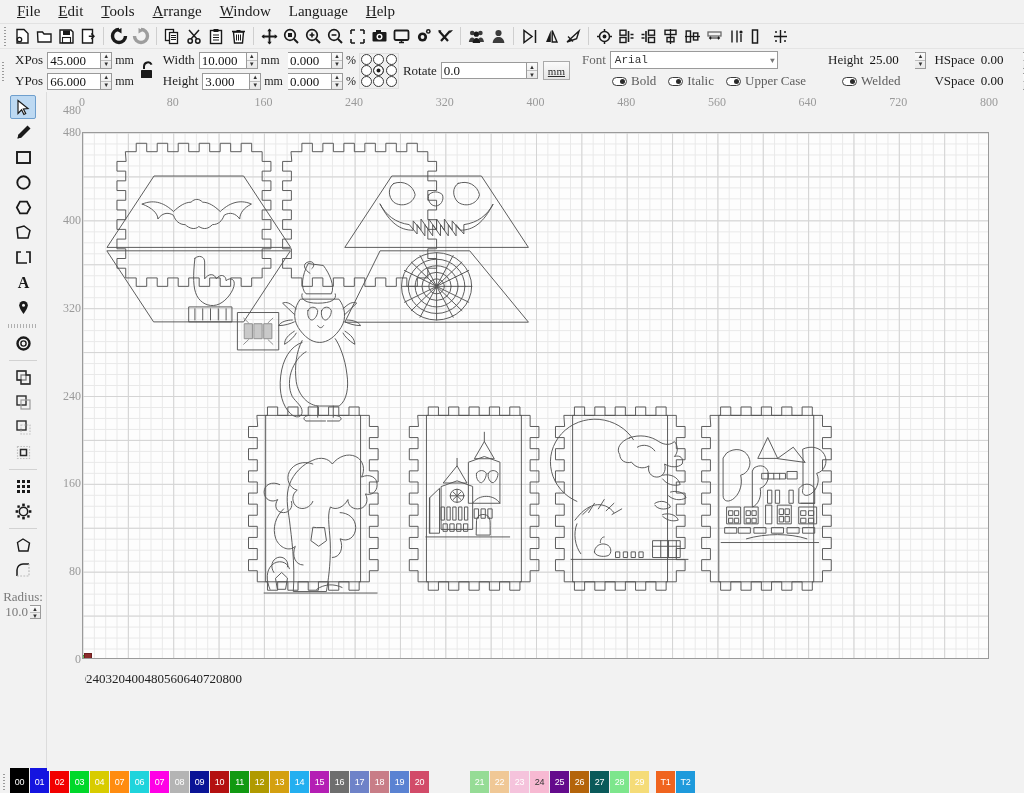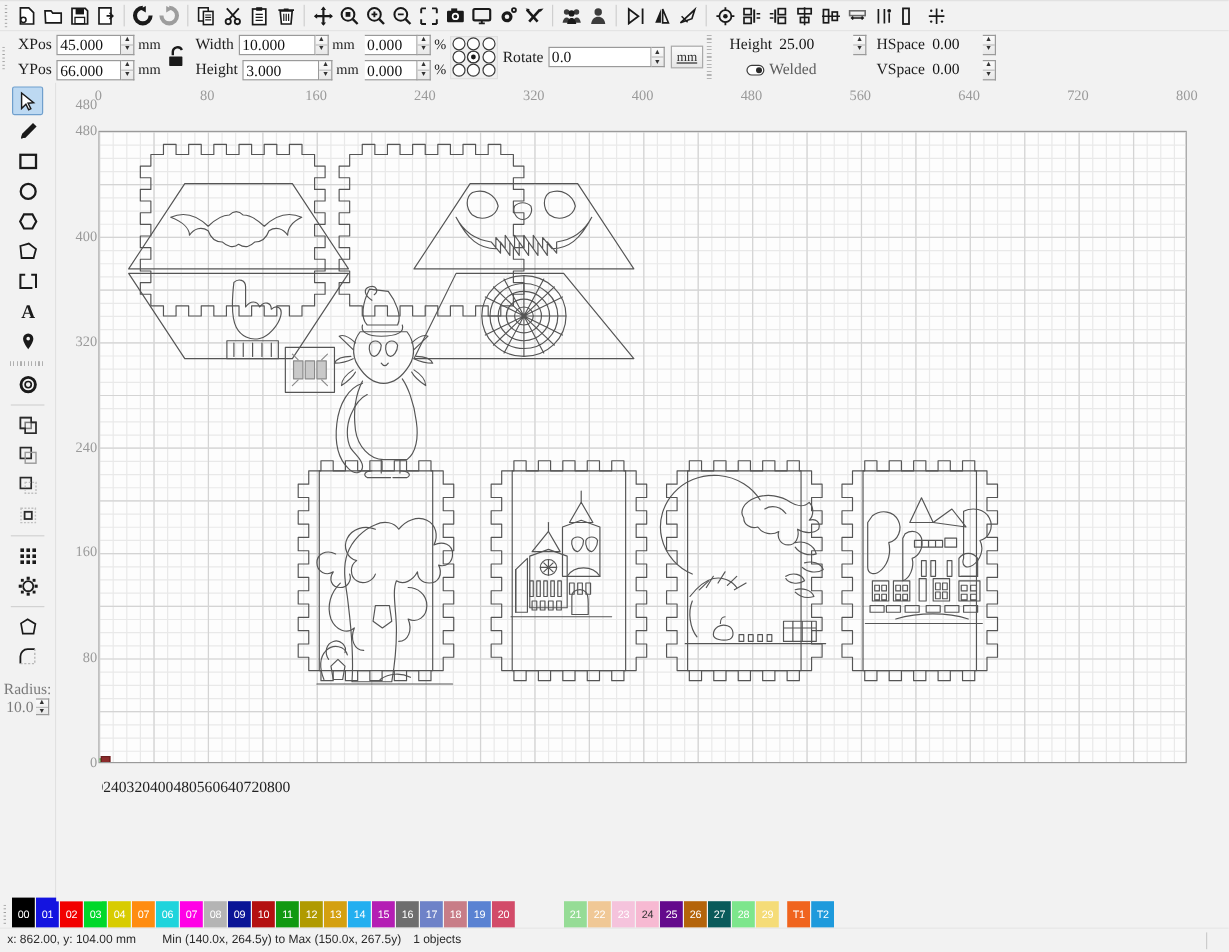--- a/index.html
+++ b/index.html
@@ -77,21 +77,21 @@
   .prow { display: flex; align-items: center; height: 19px; margin: 1px 0; }
   .plabel { font-size: 13px; color: #1d1d1d; padding: 0 4px 0 4px; white-space: nowrap; }
   .plabel.dim { color: #666; }
   .pfield {
     height: 17px; width: 54px;
     background: #fff; border: 1px solid #9a9a9a;
     font-size: 13px; font-family: "Liberation Serif", serif;
     padding: 0 2px; color: #111; line-height: 15px;
     overflow: hidden; white-space: nowrap;
   }
-  .pfield.w48 { width: 64px; }
+  .pfield.w48 { width: 48px; }
   .pfield.w44 { width: 44px; }
   .pfield.w86 { width: 86px; }
   .spin {
     width: 11px; height: 17px; flex: none;
     border: 1px solid #9a9a9a; border-left: none;
     background: linear-gradient(#fbfbfb, #e8e8e8);
     display: flex; flex-direction: column;
   }
   .spin i {
     flex: 1; display: flex; align-items: center; justify-content: center;
@@ -228,20 +228,30 @@
   .st-gap { width: 22px; flex:none; }
   .st-gap-s { width: 10px; flex:none; }
   .st-right-sep { margin-left:auto; width:1px; height:14px; background:#ccc; margin-right: 18px;}
   .drawing { position:absolute; left:0; top:0; }
 </style>
 </head>
 <body>
 
 <div id="app">
 
+  <div class="menubar">
+
+  <div class="mi"><u>F</u><span>ile</span></div>
+      <div class="mi"><u>E</u><span>dit</span></div>
+      <div class="mi"><u>T</u><span>ools</span></div>
+      <div class="mi"><u>A</u><span>rrange</span></div>
+      <div class="mi"><u>W</u><span>indow</span></div>
+      <div class="mi">Language</div>
+      <div class="mi"><u>H</u><span>elp</span></div>
+    </div>
 
   <div class="toolbar-main">
     <div class="tb-grip"></div>
 
     <div class="tbtn">
       <svg width="17" height="17" viewBox="0 0 17 17">
           <path d="M3 1.5h7l4 4V15H3z" fill="#fff" stroke="#1a1a1a" stroke-width="1.4"></path>
           <circle cx="5.5" cy="11.5" r="2.2" fill="#fff" stroke="#1a1a1a" stroke-width="1.3"></circle>
         </svg>
     </div>
@@ -570,20 +580,47 @@
             <i>▼</i>
           </div>
         <div class="mmbtn" style="margin-left:5px">mm</div>
       </div>
     </div>
 
     <div class="vsep-dot"></div>
 
     <div class="prop-right">
       <div class="fontcol" style="padding-left:2px">
+        <div class="prow">
+          <span class="plabel dim">Font</span>
+          <div class="fsel">
+            <span>Arial</span>
+            <span class="chev">▼</span>
+          </div>
+        </div>
+        <div class="prow" style="padding-left:34px">
+          <span class="tgwrap">
+            <span class="toggle">
+                <span class="knob"></span>
+              </span>
+            <span class="tglabel">Bold</span>
+          </span>
+          <span class="tgwrap">
+            <span class="toggle">
+                <span class="knob"></span>
+              </span>
+            <span class="tglabel">Italic</span>
+          </span>
+          <span class="tgwrap">
+            <span class="toggle">
+                <span class="knob"></span>
+              </span>
+            <span class="tglabel">Upper Case</span>
+          </span>
+        </div>
       </div>
 
       <div class="fontcol" style="padding-left:6px">
         <div class="prow">
           <span class="plabel">Height</span>
           <div class="pfield w48" style="border:none;background:transparent">25.00</div>
           <div class="spin">
               <i>▲</i>
               <i>▼</i>
             </div>
@@ -1173,21 +1210,13 @@
       <div class="swatch" style="background: rgb(100, 10, 140); color: rgb(255, 255, 255);">25</div>
       <div class="swatch" style="background: rgb(180, 100, 10); color: rgb(255, 255, 255);">26</div>
       <div class="swatch" style="background: rgb(10, 90, 90); color: rgb(255, 255, 255);">27</div>
       <div class="swatch" style="background: rgb(125, 230, 140); color: rgb(255, 255, 255);">28</div>
       <div class="swatch" style="background: rgb(245, 220, 120); color: rgb(255, 255, 255);">29</div>
       <div class="pal-gap"></div>
       <div class="swatch" style="background: rgb(240, 100, 30); color: rgb(255, 255, 255);">T1</div>
       <div class="swatch" style="background: rgb(30, 154, 220); color: rgb(255, 255, 255);">T2</div>
     </div>
 
-  <div class="statusbar">
-    <span class="st-seg">x: 862.00,  y: 104.00 mm</span>
-    <span class="st-gap"></span>
-    <span class="st-seg">Min (140.0x,  264.5y) to Max (150.0x,  267.5y)</span>
-    <span class="st-gap-s"></span>
-    <span class="st-seg">1 objects</span>
-    <span class="st-right-sep"></span>
-  </div>
 </div>
 
 </body></html>

